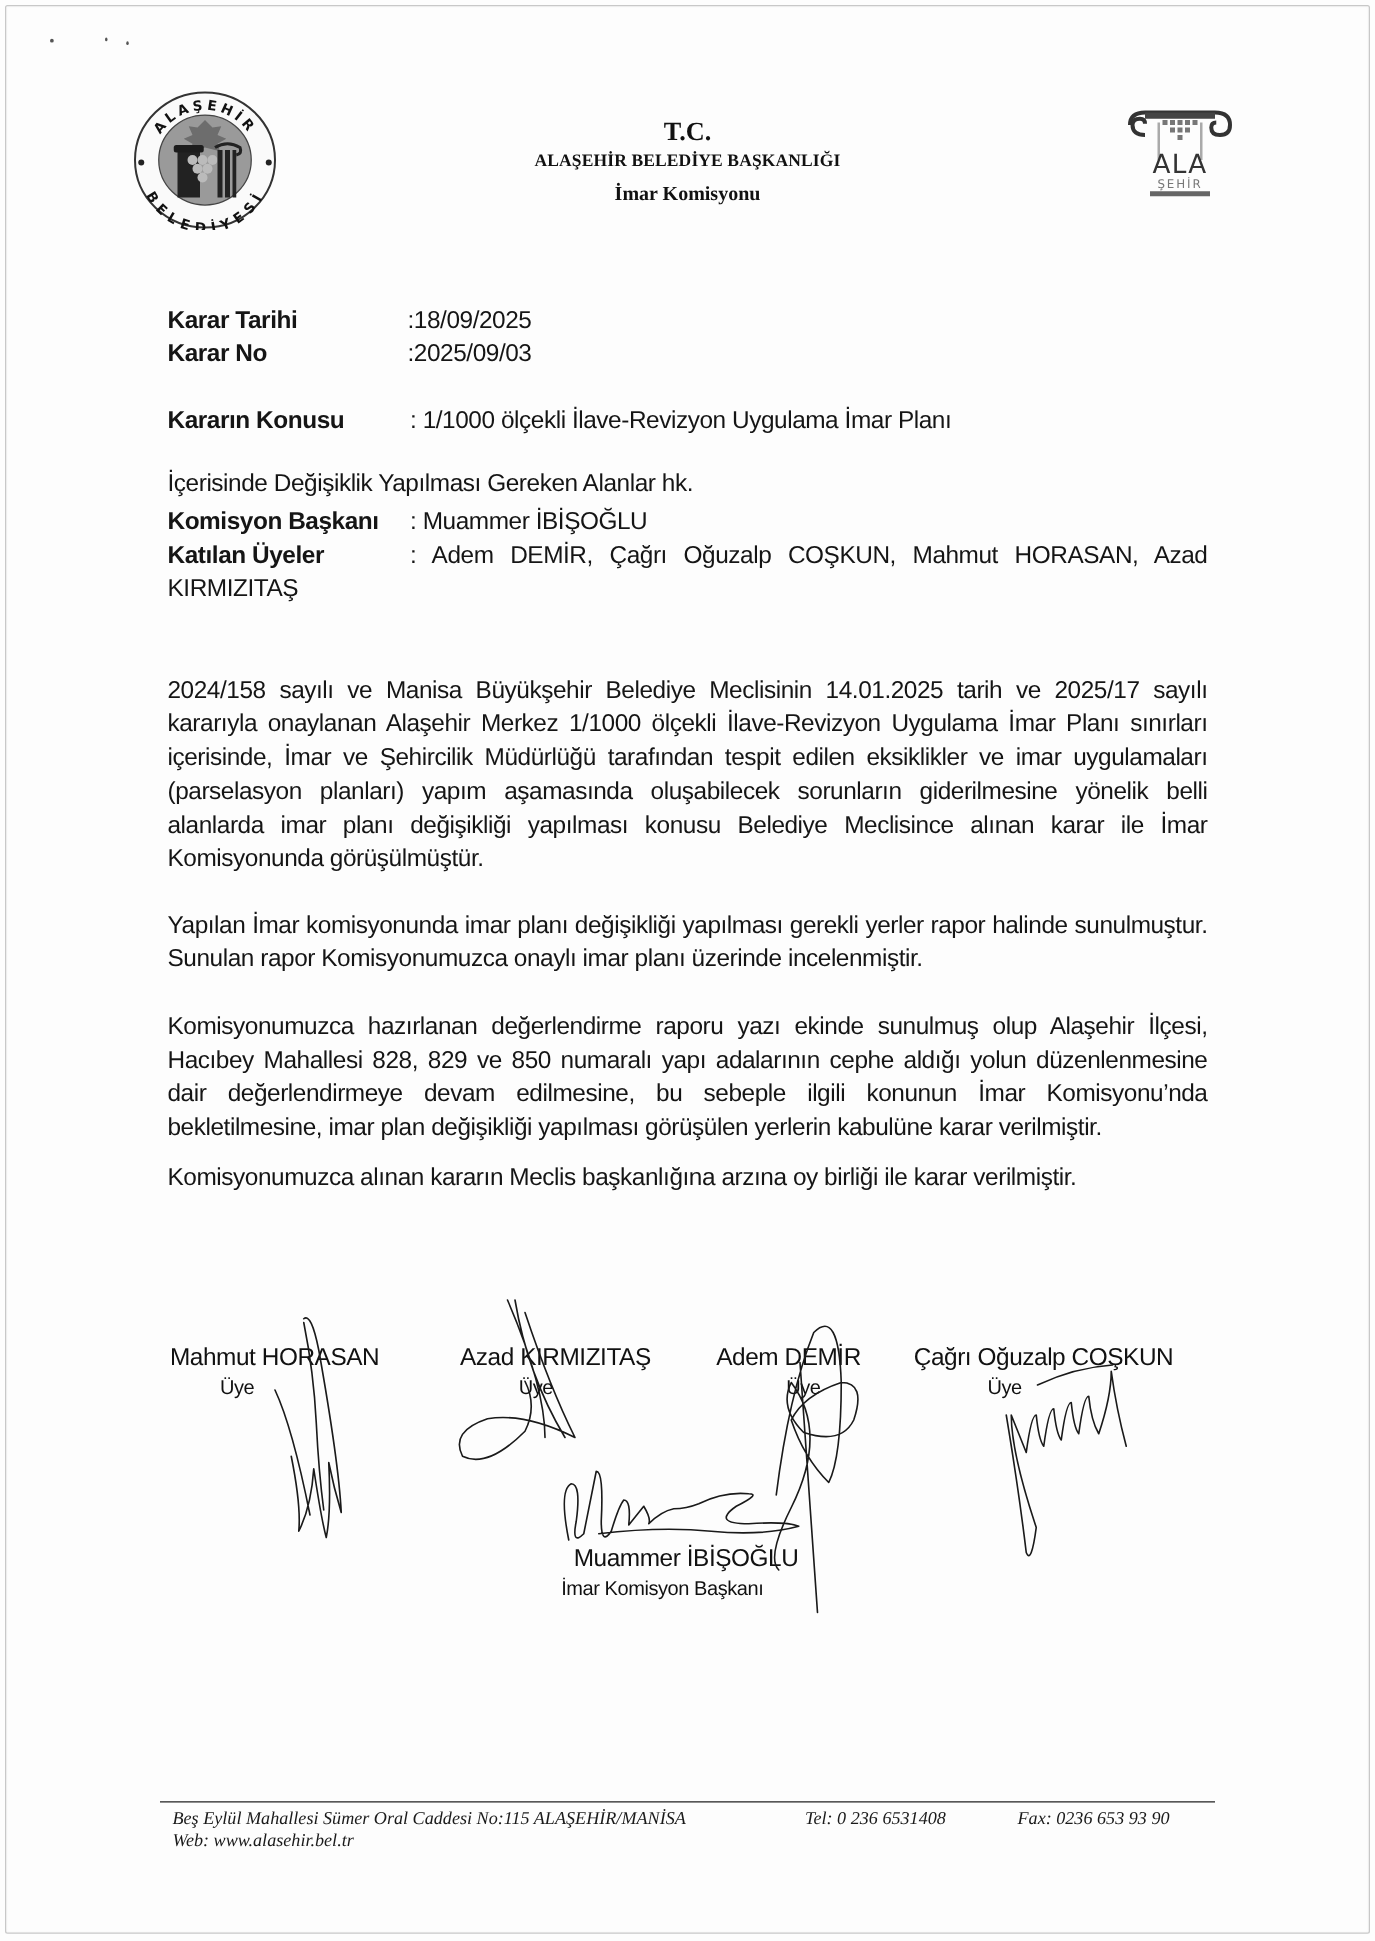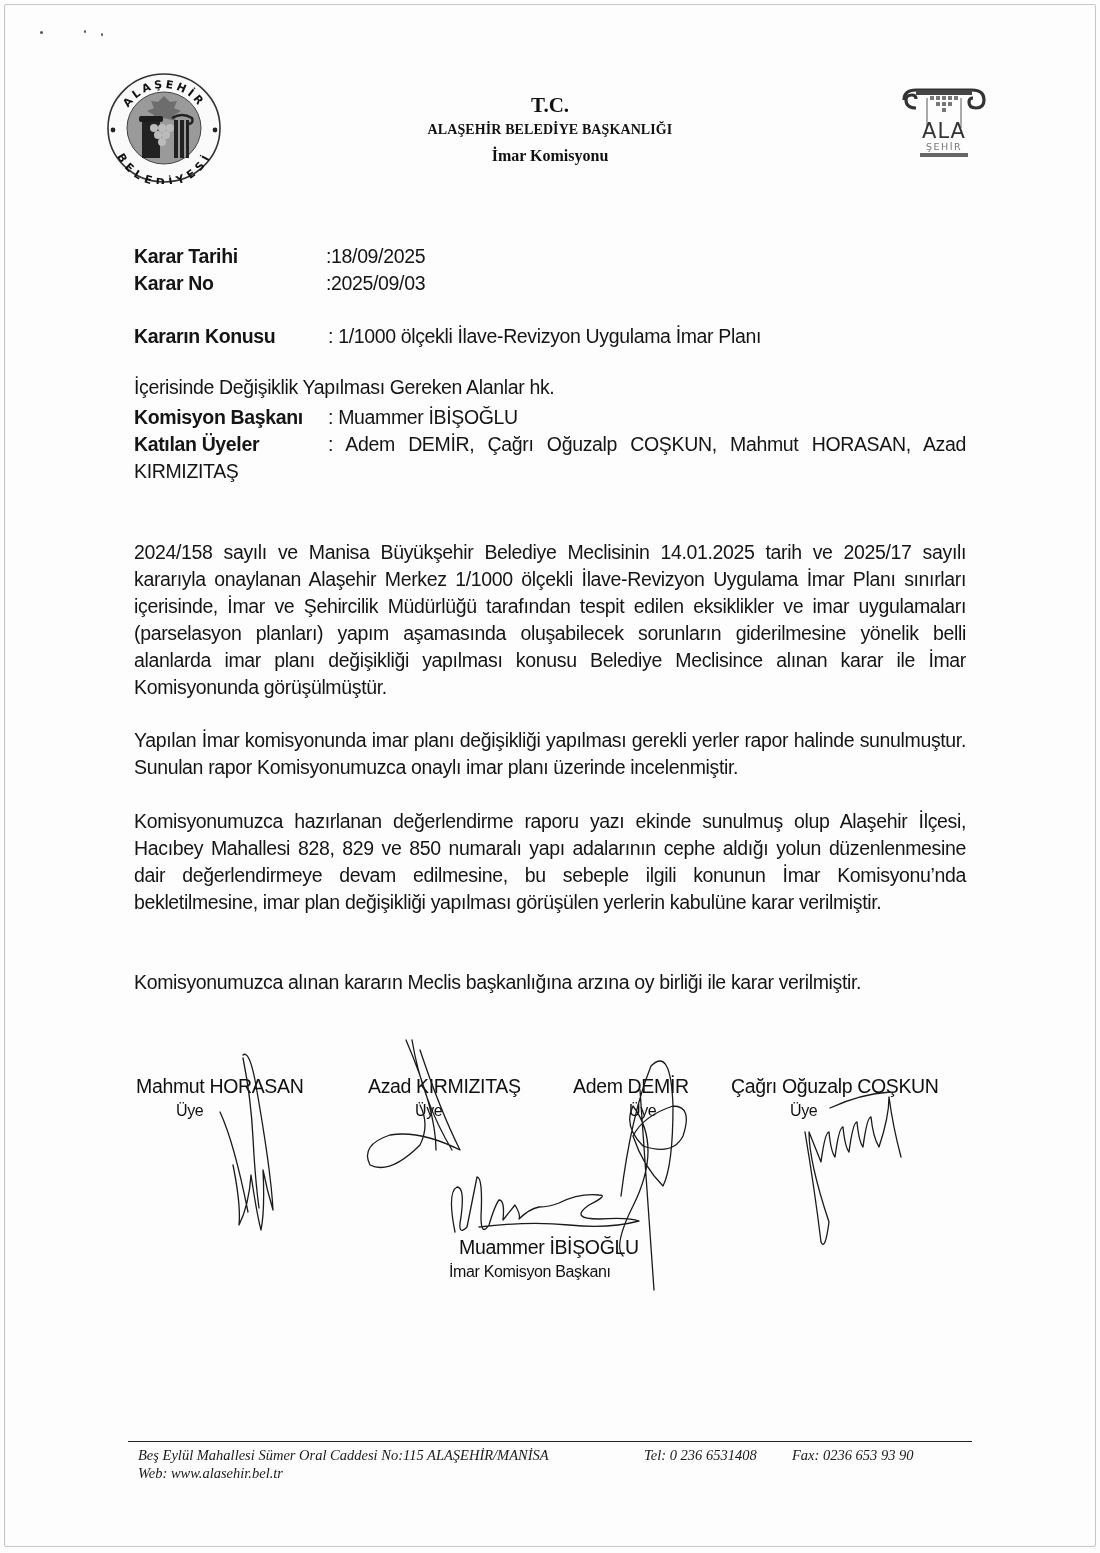--- a/index.html
+++ b/index.html
@@ -38,21 +38,21 @@
 
     .sig-name { position: absolute; font-size: 19.5px; letter-spacing: -0.35px; white-space: nowrap; }
     .sig-role { position: absolute; font-size: 16px; letter-spacing: -0.35px; }
     .signatures { position: absolute; left: 0; top: 0; width: 1100px; height: 1553px; pointer-events: none; }
 
     .footer-rule { position: absolute; left: 128px; top: 1441px; width: 844px; height: 0; border-top: 1.6px solid #222; }
     .footer { position: absolute; left: 138px; top: 1446px; font-family: "Liberation Serif", "DejaVu Serif", serif;
       font-size: 14.5px; line-height: 18px; color: #1a1a1a; font-style: italic; }
     .footer .addr { display: inline-block; }
     .footer .tel { position: absolute; left: 506px; top: 0; white-space: nowrap; }
-    .footer .fax { position: absolute; left: 654px; top: 0; white-space: nowrap; }
+    .footer .fax { position: absolute; left: 676px; top: 0; white-space: nowrap; }
   </style>
 </head>
 <body>
 
 <div class="page-border"></div>
 <div class="scan-dot" style="left:40px;top:31px;"></div>
 <div class="scan-dot" style="left:84px;top:30px;width:2px;height:3px;"></div>
 <div class="scan-dot" style="left:101px;top:33px;width:2px;height:3px;"></div>
 
 <div class="logo-left">
@@ -148,21 +148,21 @@
 <div class="justify body-text" style="top:512px;">
   <div style="display:flex; align-items:baseline;">
   </div>
 </div>
 <div class="justify body-text" style="top:539px;">2024/158 sayılı ve Manisa Büyükşehir Belediye Meclisinin 14.01.2025 tarih ve 2025/17 sayılı kararıyla onaylanan Alaşehir Merkez 1/1000 ölçekli İlave-Revizyon Uygulama İmar Planı sınırları içerisinde, İmar ve Şehircilik Müdürlüğü tarafından  tespit edilen eksiklikler ve imar uygulamaları (parselasyon planları) yapım aşamasında oluşabilecek sorunların giderilmesine yönelik belli alanlarda imar planı değişikliği yapılması konusu Belediye Meclisince alınan karar ile İmar Komisyonunda görüşülmüştür.</div>
 
 <div class="justify body-text" style="top:727px;">Yapılan İmar komisyonunda imar planı değişikliği yapılması gerekli yerler rapor halinde sunulmuştur. Sunulan rapor Komisyonumuzca onaylı imar planı üzerinde incelenmiştir.</div>
 
 <div class="justify body-text" style="top:808px;">Komisyonumuzca hazırlanan değerlendirme raporu yazı ekinde sunulmuş olup Alaşehir İlçesi, Hacıbey Mahallesi 828, 829 ve 850 numaralı yapı adalarının cephe aldığı yolun düzenlenmesine dair değerlendirmeye devam edilmesine, bu sebeple ilgili konunun İmar Komisyonu’nda bekletilmesine, imar plan değişikliği yapılması görüşülen yerlerin kabulüne karar verilmiştir.</div>
 
-<div class="justify body-text" style="top:969px;">Komisyonumuzca alınan kararın Meclis başkanlığına arzına oy birliği ile karar verilmiştir.</div>
+<div class="justify body-text" style="top:929px;">Komisyonumuzca alınan kararın Meclis başkanlığına arzına oy birliği ile karar verilmiştir.</div>
 
 <div class="sig-name" style="left:136px; top:1075px;">Mahmut HORASAN</div>
 <div class="sig-role" style="left:176px; top:1102px;">Üye</div>
 
 <div class="sig-name" style="left:368px; top:1075px;">Azad KIRMIZITAŞ</div>
 <div class="sig-role" style="left:415px; top:1102px;">Üye</div>
 
 <div class="sig-name" style="left:573px; top:1075px;">Adem DEMİR</div>
 <div class="sig-role" style="left:629px; top:1102px;">Üye</div>
 

